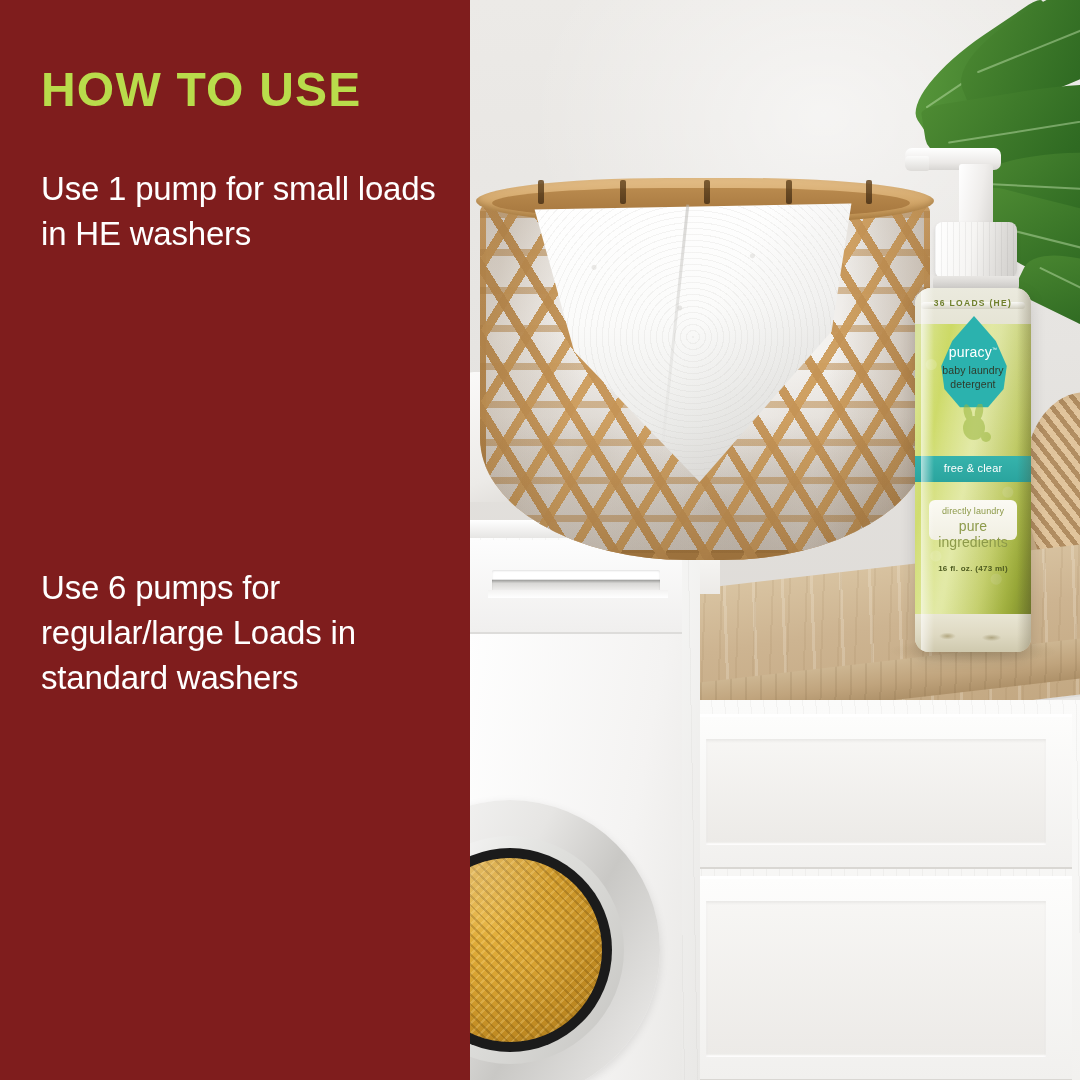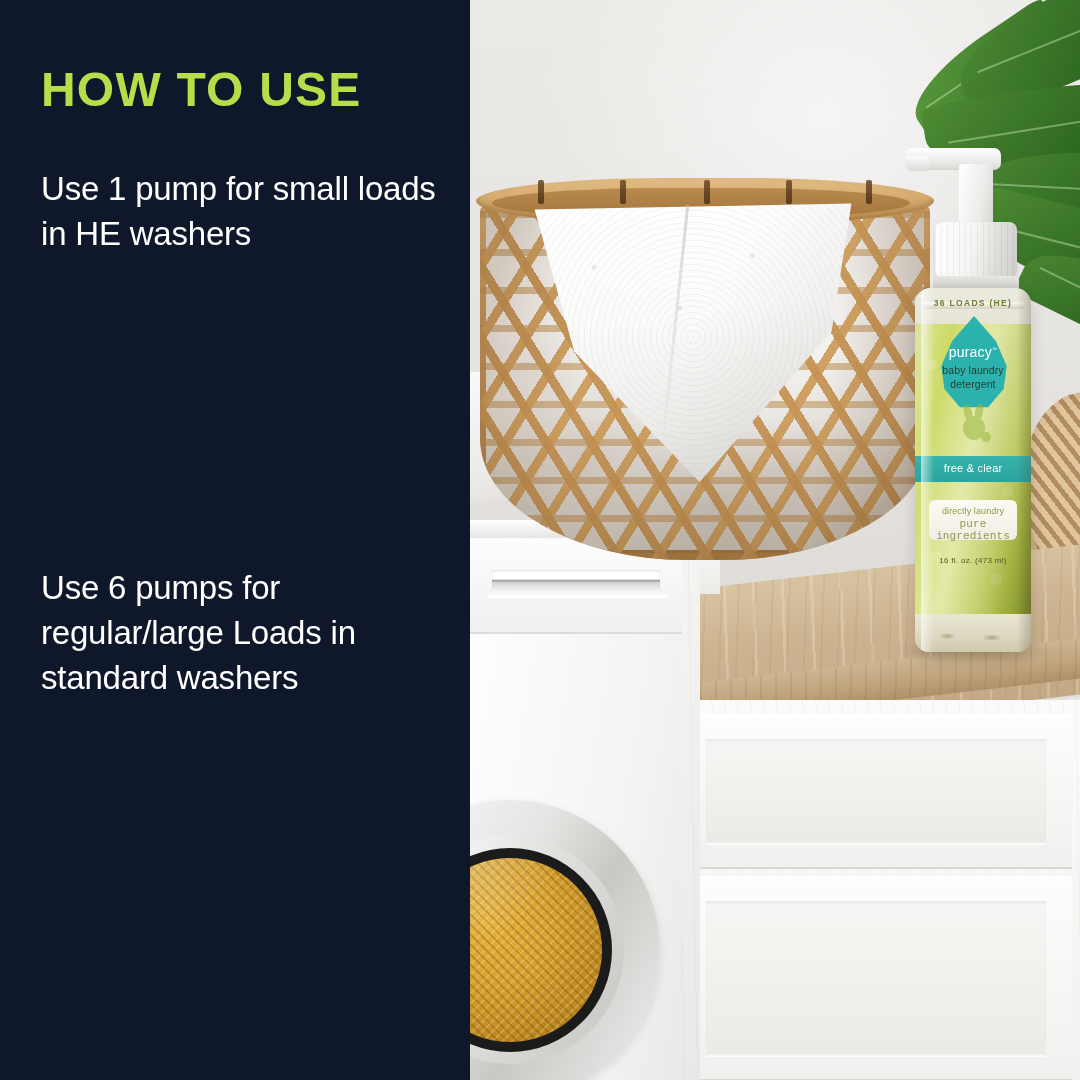--- a/index.html
+++ b/index.html
@@ -3,21 +3,21 @@
 <meta charset="utf-8">
 <style>
   html,body{margin:0;padding:0;background:#fff;}
   body{width:1080px;height:1080px;overflow:hidden;font-family:"Liberation Sans",sans-serif;}
 
   #card{position:relative;width:1080px;height:1080px;overflow:hidden;background:#e9e7e4;}
 
   
   #panel{
     position:absolute;left:0;top:0;width:470px;height:1080px;
-    background:#0f172a;z-index:40;
+    background:#7f1d1d;z-index:40;
   }
   #panel-inner{position:absolute;left:41px;top:0;width:410px;height:1080px;}
 
   #heading{
     position:absolute;top:66px;left:0;
     font-size:48px;font-weight:700;letter-spacing:1.2px;
     color:#b9dc4b;line-height:1;white-space:nowrap;
   }
 
   .para{
@@ -260,24 +260,24 @@
     background:linear-gradient(180deg,#36b3ac,#2aa49e);}
   #band-text{position:absolute;left:0;top:174px;width:116px;text-align:center;
     font-size:11px;color:#ffffff;letter-spacing:.2px;}
 
   
   #whitebox{position:absolute;left:14px;top:212px;width:88px;height:40px;border-radius:6px;
     background:linear-gradient(180deg,#fbfaf3,#f1efe3);}
   #wb1{position:absolute;left:14px;top:218px;width:88px;text-align:center;
     font-size:9px;color:#8d9a4a;letter-spacing:.1px;}
   #wb2{position:absolute;left:14px;top:230px;width:88px;text-align:center;
-    font-size:11px;color:#8d9a4a;letter-spacing:.1px;font-family:Liberation Mono, monospace;}
-
-  #volume{position:absolute;left:0;top:268px;width:116px;text-align:center;
-    font-size:8px;font-weight:400;color:#4d5a1f;letter-spacing:.3px;}
+    font-size:14px;color:#8d9a4a;letter-spacing:.1px;}
+
+  #volume{position:absolute;left:0;top:276px;width:116px;text-align:center;
+    font-size:8px;font-weight:700;color:#4d5a1f;letter-spacing:.3px;}
 
   
   #glass .liquid-bottom{position:absolute;left:0;top:326px;width:116px;height:38px;
     background:linear-gradient(180deg,#e9e6d4 0%,#ded9c2 55%,#cfc9ae 100%);}
   #glass .bits{position:absolute;left:0;top:336px;width:116px;height:22px;
     background:
       radial-gradient(ellipse 12px 5px at 28% 55%, rgba(160,146,100,.7), rgba(0,0,0,0) 70%),
       radial-gradient(ellipse 14px 5px at 66% 62%, rgba(150,138,95,.65), rgba(0,0,0,0) 70%);}
   #glass .hilite{position:absolute;left:6px;top:0;width:13px;height:100%;
     background:linear-gradient(90deg, rgba(255,255,255,.62), rgba(255,255,255,0));}

